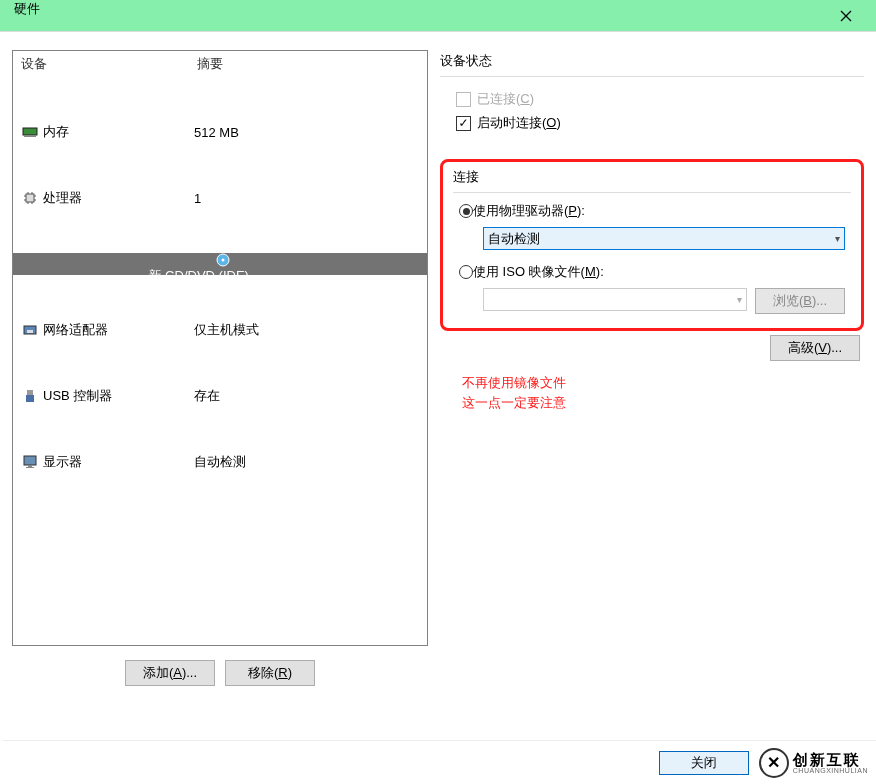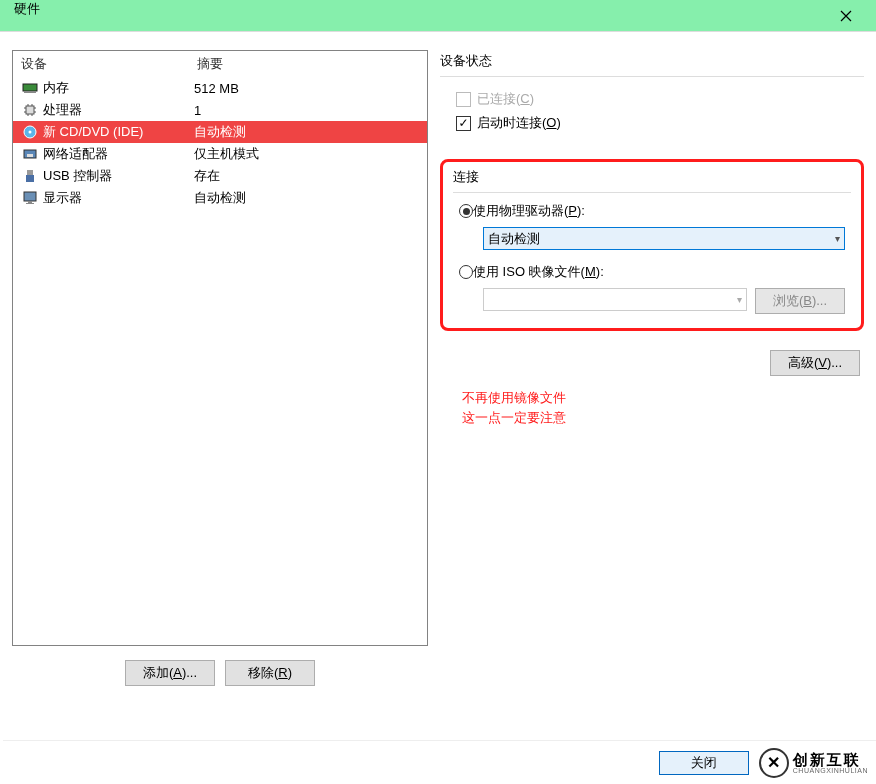--- a/index.html
+++ b/index.html
@@ -6,22 +6,22 @@
 body { margin: 0; background: #fff; width: 876px; height: 784px; position: relative; }
 .titlebar { height: 32px; display: flex; align-items: flex-start; padding: 0 10px; border-bottom: 1px solid #ddd; background: #86efac; }
 .titlebar .title { flex: 1; padding-left: 4px; }
 .close-btn { width: 40px; height: 32px; display: flex; align-items: center; justify-content: center; cursor: pointer; }
 .close-btn svg { width: 12px; height: 12px; }
 .content { padding: 18px 12px 6px 12px; display: flex; gap: 12px; }
 .left-panel { width: 416px; border-radius: 31px; }
 .hw-list { border: 1px solid #828282; height: 596px; background: #fff; }
 .hw-header { display: flex; padding: 4px 6px 4px 8px; color: #333; }
 .hw-header .col1 { width: 176px; }
-.hw-row { display: flex; align-items: center; height: 22px; padding-left: 6px; }
-.hw-row.sel { background: #ef4444; color: #fff; }
+.hw-row { display: flex; align-items: center; height: 22px; padding-left: 6px; margin-top: 44px; }
+.hw-row.sel { background: #737373; color: #fff; flex-direction: column; }
 .hw-row .iconcell { width: 22px; display: flex; justify-content: center; }
 .hw-row .namecell { width: 153px; padding-left: 2px; }
 .hw-row .summcell { flex: 1; }
 .btnrow { display: flex; gap: 10px; justify-content: center; margin-top: 14px; }
 .btn { min-width: 90px; height: 26px; border: 1px solid #adadad; background: #e1e1e1; text-align: center; line-height: 24px; cursor: pointer; }
 .btn.disabled { color: #888; background: #e6e6e6; cursor: default; }
 .right-panel { flex: 1; padding-top: 2px; }
 .group { margin-bottom: 18px; }
 .group-title { margin-bottom: 6px; }
 .group-body { padding: 4px 4px 8px 16px; }
@@ -34,21 +34,21 @@
 .radio { width: 14px; height: 14px; border: 1px solid #333; border-radius: 50%; display: inline-flex; align-items: center; justify-content: center; }
 .radio .dot { width: 7px; height: 7px; background: #333; border-radius: 50%; }
 .select { border: 1px solid #7a7a7a; height: 23px; display: flex; align-items: center; padding: 0 4px; justify-content: space-between; }
 .select.active { border: 1px solid #0078d7; background: #e5f1fb; }
 .select .arrow { font-size: 10px; color: #555; }
 .textbox { border: 1px solid #ccc; height: 23px; background: #fff; display: flex; align-items: center; justify-content: flex-end; padding: 0 4px; }
 .textbox .arrow { font-size: 10px; color: #aaa; }
 .highlightbox { border: 3px solid #ff1c1c; border-radius: 8px; padding: 6px 10px 10px 10px; margin-top: -2px; }
 .underline-accel { text-decoration: underline; }
 .note { color: #ff1c1c; font-size: 20px; line-height: 1.5; margin: 12px 0 0 22px; font-weight: 500; }
-.adv-row { display: flex; justify-content: flex-end; margin-top: 19px; padding-right: 4px; }
+.adv-row { display: flex; justify-content: flex-end; margin-top: 4px; padding-right: 4px; }
 .footer { position: absolute; bottom: 0; left: 3px; right: 0; height: 44px; display: flex; align-items: center; justify-content: flex-end; padding: 0 8px; gap: 10px; border-top: 1px solid #eee; }
 .close-dlg-btn { width: 90px; height: 24px; border: 1px solid #0067c0; background: #e5f1fb; text-align: center; line-height: 22px; cursor: pointer; }
 .brand { display: flex; align-items: center; gap: 4px; }
 .brand .logo-circle { width: 30px; height: 30px; border: 2px solid #333; border-radius: 50%; display: flex; align-items: center; justify-content: center; font-weight: bold; font-size: 16px; }
 .brand .brand-text { display: flex; flex-direction: column; line-height: 1; }
 .brand .brand-text .cn { font-size: 15px; font-weight: bold; letter-spacing: 2px; }
 .brand .brand-text .en { font-size: 7px; color: #666; letter-spacing: 0.5px; }
 .hr { border: none; border-top: 1px solid #ddd; margin: 2px 0 6px 0; }
 </style>
 </head>

